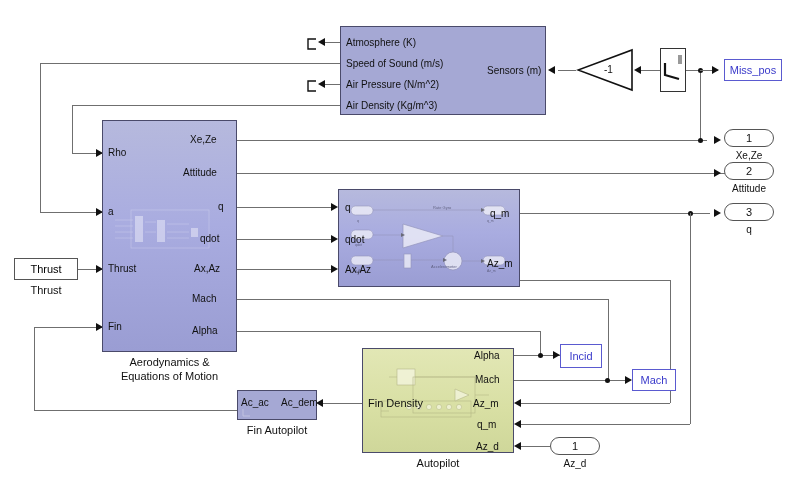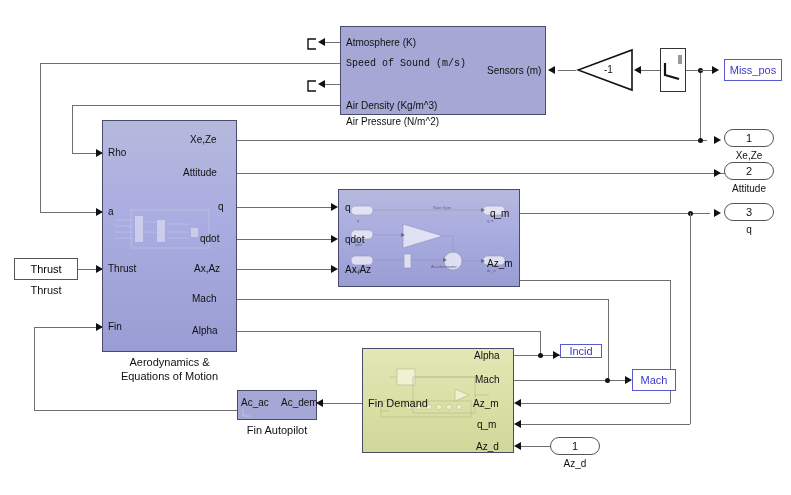--- a/index.html
+++ b/index.html
@@ -157,22 +157,22 @@
 
   <div class="wire h" style="left:518px;top:446px;width:32px;"></div>
   <div class="arrow left" style="left:514px;top:442px;"></div>
 
   <div class="wire h" style="left:322px;top:403px;width:40px;"></div>
   <div class="arrow left" style="left:316px;top:399px;"></div>
 
   <div class="blk blk-solid-purple" style="left:340px;top:26px;width:206px;height:89px;">
   </div>
   <div class="port-lbl" style="left:346px;top:38px;">Atmosphere (K)</div>
-  <div class="port-lbl" style="left:346px;top:59px;font-family:Liberation Mono, monospace;">Speed of Sound (m/s)</div>
-  <div class="port-lbl" style="left:346px;top:80px;margin-top:37px;">Air Pressure (N/m^2)</div>
+  <div class="port-lbl" style="left:346px;top:59px;">Speed of Sound (m/s)</div>
+  <div class="port-lbl" style="left:346px;top:80px;">Air Pressure (N/m^2)</div>
   <div class="port-lbl" style="left:346px;top:101px;">Air Density (Kg/m^3)</div>
   <div class="port-lbl" style="left:487px;top:66px;">Sensors (m)</div>
 
   <div class="term" style="left:306px;top:36px;">
     <svg width="12" height="12" viewBox="0 0 12 12">
         <path d="M10 1 L2 1 L2 11 L10 11" fill="none" stroke="#111" stroke-width="1.4"></path>
       </svg>
   </div>
   <div class="term" style="left:306px;top:78px;">
     <svg width="12" height="12" viewBox="0 0 12 12">
@@ -297,37 +297,38 @@
           <circle cx="90" cy="40" r="2.6"></circle>
       </g>
       <g stroke="#9a9a70" stroke-width="0.6" fill="none">
         <line x1="20" y1="10" x2="28" y2="10"></line>
         <line x1="46" y1="10" x2="106" y2="10"></line>
         <line x1="12" y1="44" x2="20" y2="44"></line>
         <line x1="106" y1="28" x2="120" y2="28"></line>
       </g>
     </svg>
   </div>
-  <div class="fin-demand" style="left:368px;top:397px;">Fin Demand</div>
+  <div class="fin-demand" style="left:368px;top:397px;">Fin Density</div>
   <div class="port-lbl" style="left:474px;top:351px;">Alpha</div>
   <div class="port-lbl" style="left:475px;top:375px;">Mach</div>
   <div class="port-lbl" style="left:473px;top:399px;">Az_m</div>
   <div class="port-lbl" style="left:477px;top:420px;">q_m</div>
   <div class="port-lbl" style="left:476px;top:442px;">Az_d</div>
+  <div class="blk-caption" style="left:362px;top:457px;width:152px;">Autopilot</div>
 
   <div class="blk blk-solid-purple" style="left:237px;top:390px;width:80px;height:30px;">
     <svg class="sub-preview" style="left:2px;top:16px;opacity:.5;" width="14" height="12" viewBox="0 0 14 12">
       <path d="M3 2 L3 9 L10 9" fill="none" stroke="#ddddee" stroke-width="1"></path>
     </svg>
   </div>
   <div class="port-lbl" style="left:241px;top:398px;">Ac_ac</div>
   <div class="port-lbl" style="left:281px;top:398px;">Ac_dem</div>
   <div class="blk-caption" style="left:229px;top:424px;width:96px;">Fin Autopilot</div>
 
-  <div class="goto-blk" style="left:560px;top:344px;width:42px;height:14px;">
+  <div class="goto-blk" style="left:560px;top:344px;width:42px;height:24px;">
     <span>Incid</span>
   </div>
 
   <div class="goto-blk" style="left:632px;top:369px;width:44px;height:22px;">
     <span>Mach</span>
   </div>
 
   <div class="io-port" style="left:724px;top:129px;width:50px;height:18px;">
     <span>1</span>
   </div>

